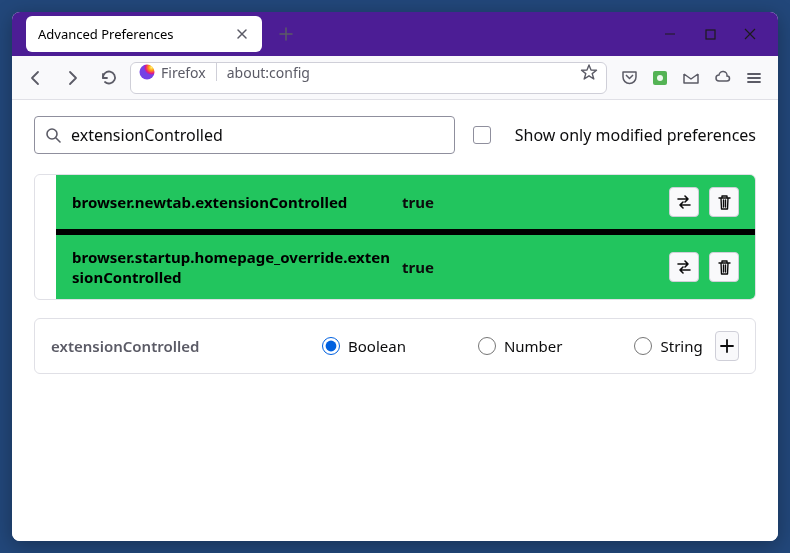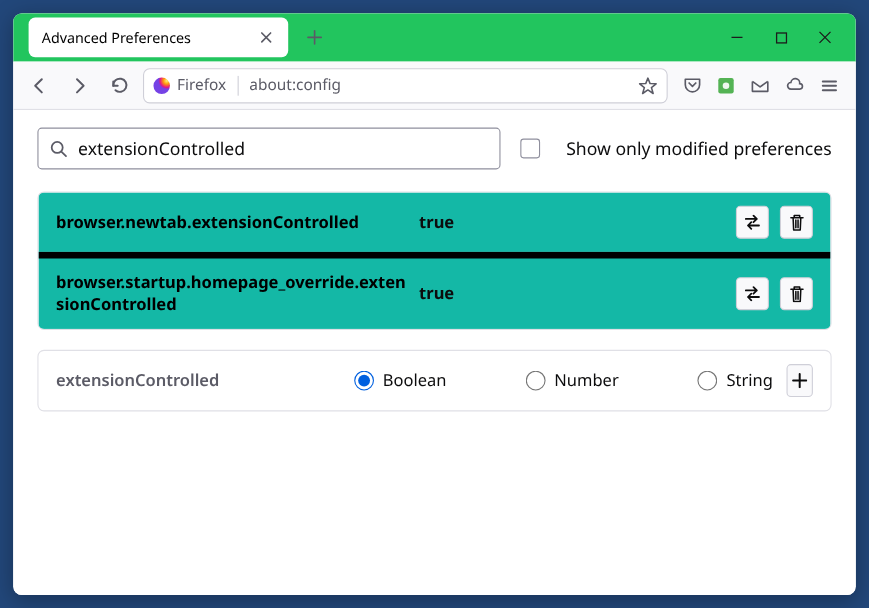--- a/index.html
+++ b/index.html
@@ -1,41 +1,41 @@
 <!DOCTYPE html>
 <html><head>
 <meta charset="utf-8">
 <style>
 * { margin: 0; padding: 0; box-sizing: border-box; font-family: system-ui, -apple-system, "Segoe UI", sans-serif; }
 body { width: 790px; height: 553px; background: #22477a; padding: 12px; }
 .window { width: 100%; height: 100%; background: #fff; border-radius: 8px; display: flex; flex-direction: column; overflow: hidden; box-shadow: 0 4px 20px rgba(0,0,0,.3); }
-.titlebar { height: 44px; background: #22c55e; display: flex; align-items: center; padding: 0 4px; }
+.titlebar { height: 44px; background: #4c1d95; display: flex; align-items: center; padding: 0 4px; }
 .tab { background: #fff; border-radius: 6px; height: 36px; display: flex; align-items: center; padding: 0 12px; margin-left: 10px; width: 236px; justify-content: space-between; font-size: 13px; }
 .tab-close { width: 16px; height: 16px; display: flex; align-items: center; justify-content: center; }
 .newtab-btn { width: 28px; height: 28px; display: flex; align-items: center; justify-content: center; margin-left: 10px; border-radius: 4px; font-size: 18px; color: #5b5b66; }
 .win-controls { margin-left: auto; display: flex; gap: 28px; padding: 0 18px; }
 .win-btn { width: 12px; height: 12px; display: flex; align-items: center; justify-content: center; }
 .toolbar { height: 44px; background: #f9f9fb; border-bottom: 1px solid #e0e0e6; display: flex; align-items: center; padding: 0 10px; gap: 8px; }
 .nav-btn { width: 28px; height: 28px; display: flex; align-items: center; justify-content: center; border-radius: 4px; color: #5b5b66; }
-.urlbar { flex: 1; height: 32px; background: #fff; border: 1px solid #cfcfd8; border-radius: 6px; display: flex; align-items: center; padding: 0 8px; gap: 10px; font-size: 14px; }
+.urlbar { flex: 1; height: 32px; background: #fff; border: 1px solid #cfcfd8; border-radius: 6px; display: flex; align-items: flex-start; padding: 0 8px; gap: 10px; font-size: 14px; }
 .ff-logo { display: inline-flex; align-items: center; gap: 6px; color: #5b5b66; font-size: 14px; }
 .ff-icon { width: 16px; height: 16px; }
 .url-divider { width: 1px; height: 18px; background: #cfcfd8; }
 .url-text { color: #5b5b66; font-size: 14px; }
 .url-right { margin-left: auto; display: flex; align-items: center; gap: 8px; }
 .toolbar-right { display: flex; align-items: center; gap: 14px; padding: 0 6px; color: #5b5b66; }
 .content { flex: 1; background: #fff; padding: 16px 22px; overflow: auto; }
 .search-row { display: flex; align-items: center; gap: 18px; margin-bottom: 20px; }
 .search-box { flex: 1; height: 38px; border: 1px solid #8f8f9d; border-radius: 4px; display: flex; align-items: center; padding: 0 10px; gap: 10px; font-size: 16px; color: #0c0c0d; }
 .search-icon { color: #5b5b66; }
 .checkbox-row { display: flex; align-items: center; gap: 24px; font-size: 16px; color: #0c0c0d; }
 .checkbox { width: 18px; height: 18px; border: 1px solid #8f8f9d; border-radius: 3px; }
 .pref-list { border: 1px solid #e0e0e6; border-radius: 6px; overflow: hidden; }
 .pref-row { display: flex; align-items: center; padding: 12px 16px; gap: 12px; font-size: 15px; }
-.pref-row.modified { background: #14b8a6; font-weight: 700; }
+.pref-row.modified { background: #22c55e; font-weight: 700; margin-left: 21px; }
 .pref-row + .pref-row { border-top: 6px solid #000000; }
 .pref-name { width: 318px; word-break: break-word; }
 .pref-value { flex: 1; color: #0c0c0d; }
 .pref-actions { display: flex; gap: 10px; }
 .icon-btn { width: 30px; height: 30px; border: 1px solid #cfcfd8; border-radius: 4px; background: #f9f9fb; display: flex; align-items: center; justify-content: center; color: #0c0c0d; }
 .new-pref-row { display: flex; align-items: center; padding: 12px 16px; gap: 12px; border: 1px solid #e0e0e6; border-radius: 6px; margin-top: 18px; font-size: 15px; }
 .new-pref-name { width: 280px; color: #5b5b66; font-weight: 600; }
 .radio-group { flex: 1; display: flex; gap: 36px; }
 .radio { display: flex; align-items: center; gap: 8px; color: #0c0c0d; padding-left: 36px; }
 .radio input { width: 18px; height: 18px; accent-color: #0060df; }

